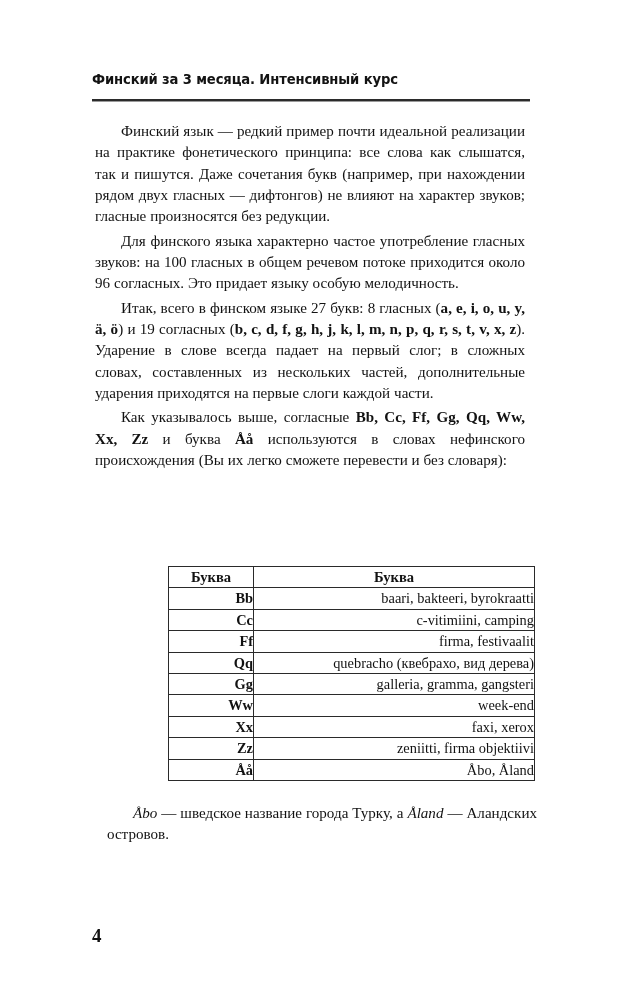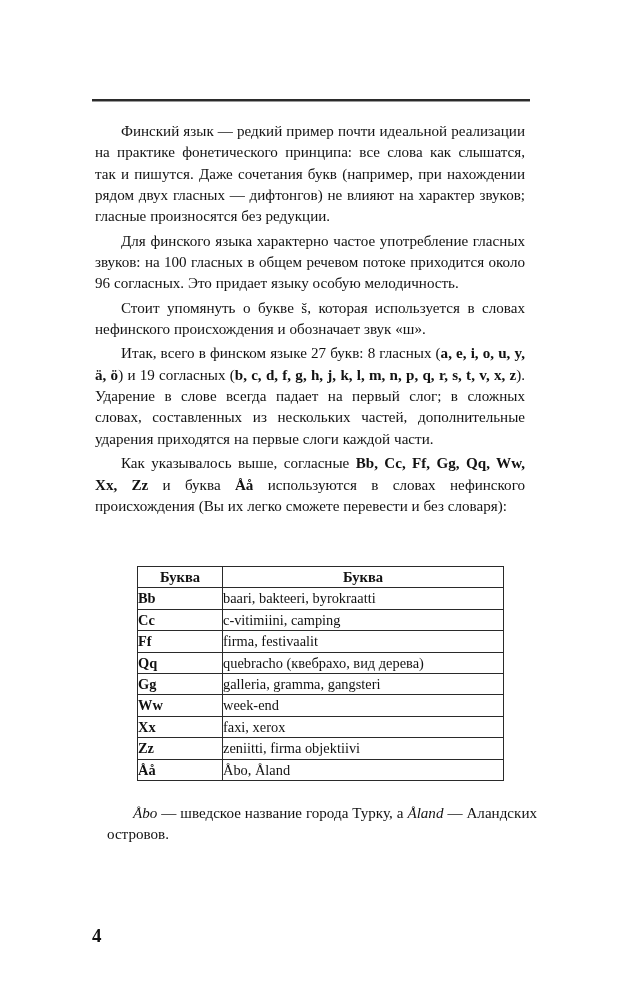--- a/index.html
+++ b/index.html
@@ -66,27 +66,29 @@
     position: absolute;
     left: 137px;
     top: 566px;
     width: 366px;
   }
   table.letters {
     border-collapse: collapse;
     width: 366px;
     font-size: 14.4px;
     table-layout: fixed;
+    margin-left: 31px;
   }
   table.letters td, table.letters th {
     border: 1px solid #2a2a2a;
     padding: 0;
     height: 20.4px;
     line-height: 20.4px;
     vertical-align: middle;
+    text-align: right;
   }
   table.letters th {
     font-weight: bold;
     text-align: center;
     font-size: 14.6px;
   }
   table.letters col.c1 { width: 85px; }
   table.letters col.c2 { width: 281px; }
   td.letter {
     font-weight: bold;
@@ -111,30 +113,30 @@
     font-size: 19px;
     font-weight: bold;
     font-family: "Liberation Serif", "DejaVu Serif", serif;
   }
 </style>
 </head>
 <body>
 
 <div class="page">
 
+  <div class="running-head">Финский за 3 месяца. Интенсивный курс</div>
 
   <div class="head-rule"></div>
 
   <div class="content">
 
     <p class="para"><span>Финский язык — редкий пример почти идеальной реализации на практике фонетического принципа: все слова как слышатся, так и пишутся. Даже сочетания букв (например, при нахождении рядом двух гласных — дифтонгов) не влияют на характер звуков; гласные произносятся без редукции.</span></p>
 
     <p class="para"><span>Для финского языка характерно частое употребление гласных звуков: на 100 гласных в общем речевом потоке приходится около 96 согласных. Это придает языку особую мелодичность.</span></p>
 
-    <p class="para"><span>Стоит упомянуть о букве š, которая используется в словах нефинского происхождения и обозначает звук «ш».</span></p>
 
     <p class="para"><span>Итак, всего в финском языке 27 букв: 8 гласных (</span><b>a, e, i, o, u, y, ä, ö</b><span>) и 19 согласных (</span><b>b, c, d, f, g, h, j, k, l, m, n, p, q, r, s, t, v, x, z</b><span>). Ударение в слове всегда падает на первый слог; в сложных словах, составленных из нескольких частей, дополнительные ударения приходятся на первые слоги каждой части.</span></p>
 
     <p class="para"><span>Как указывалось выше, согласные </span><b>Bb, Cc, Ff, Gg, Qq, Ww, Xx, Zz</b><span> и буква </span><b>Åå</b><span> используются в словах нефинского происхождения (Вы их легко сможете перевести и без словаря):</span></p>
 
   </div>
 
   <div class="tbl-wrap">
     <table class="letters">
       <colgroup>

